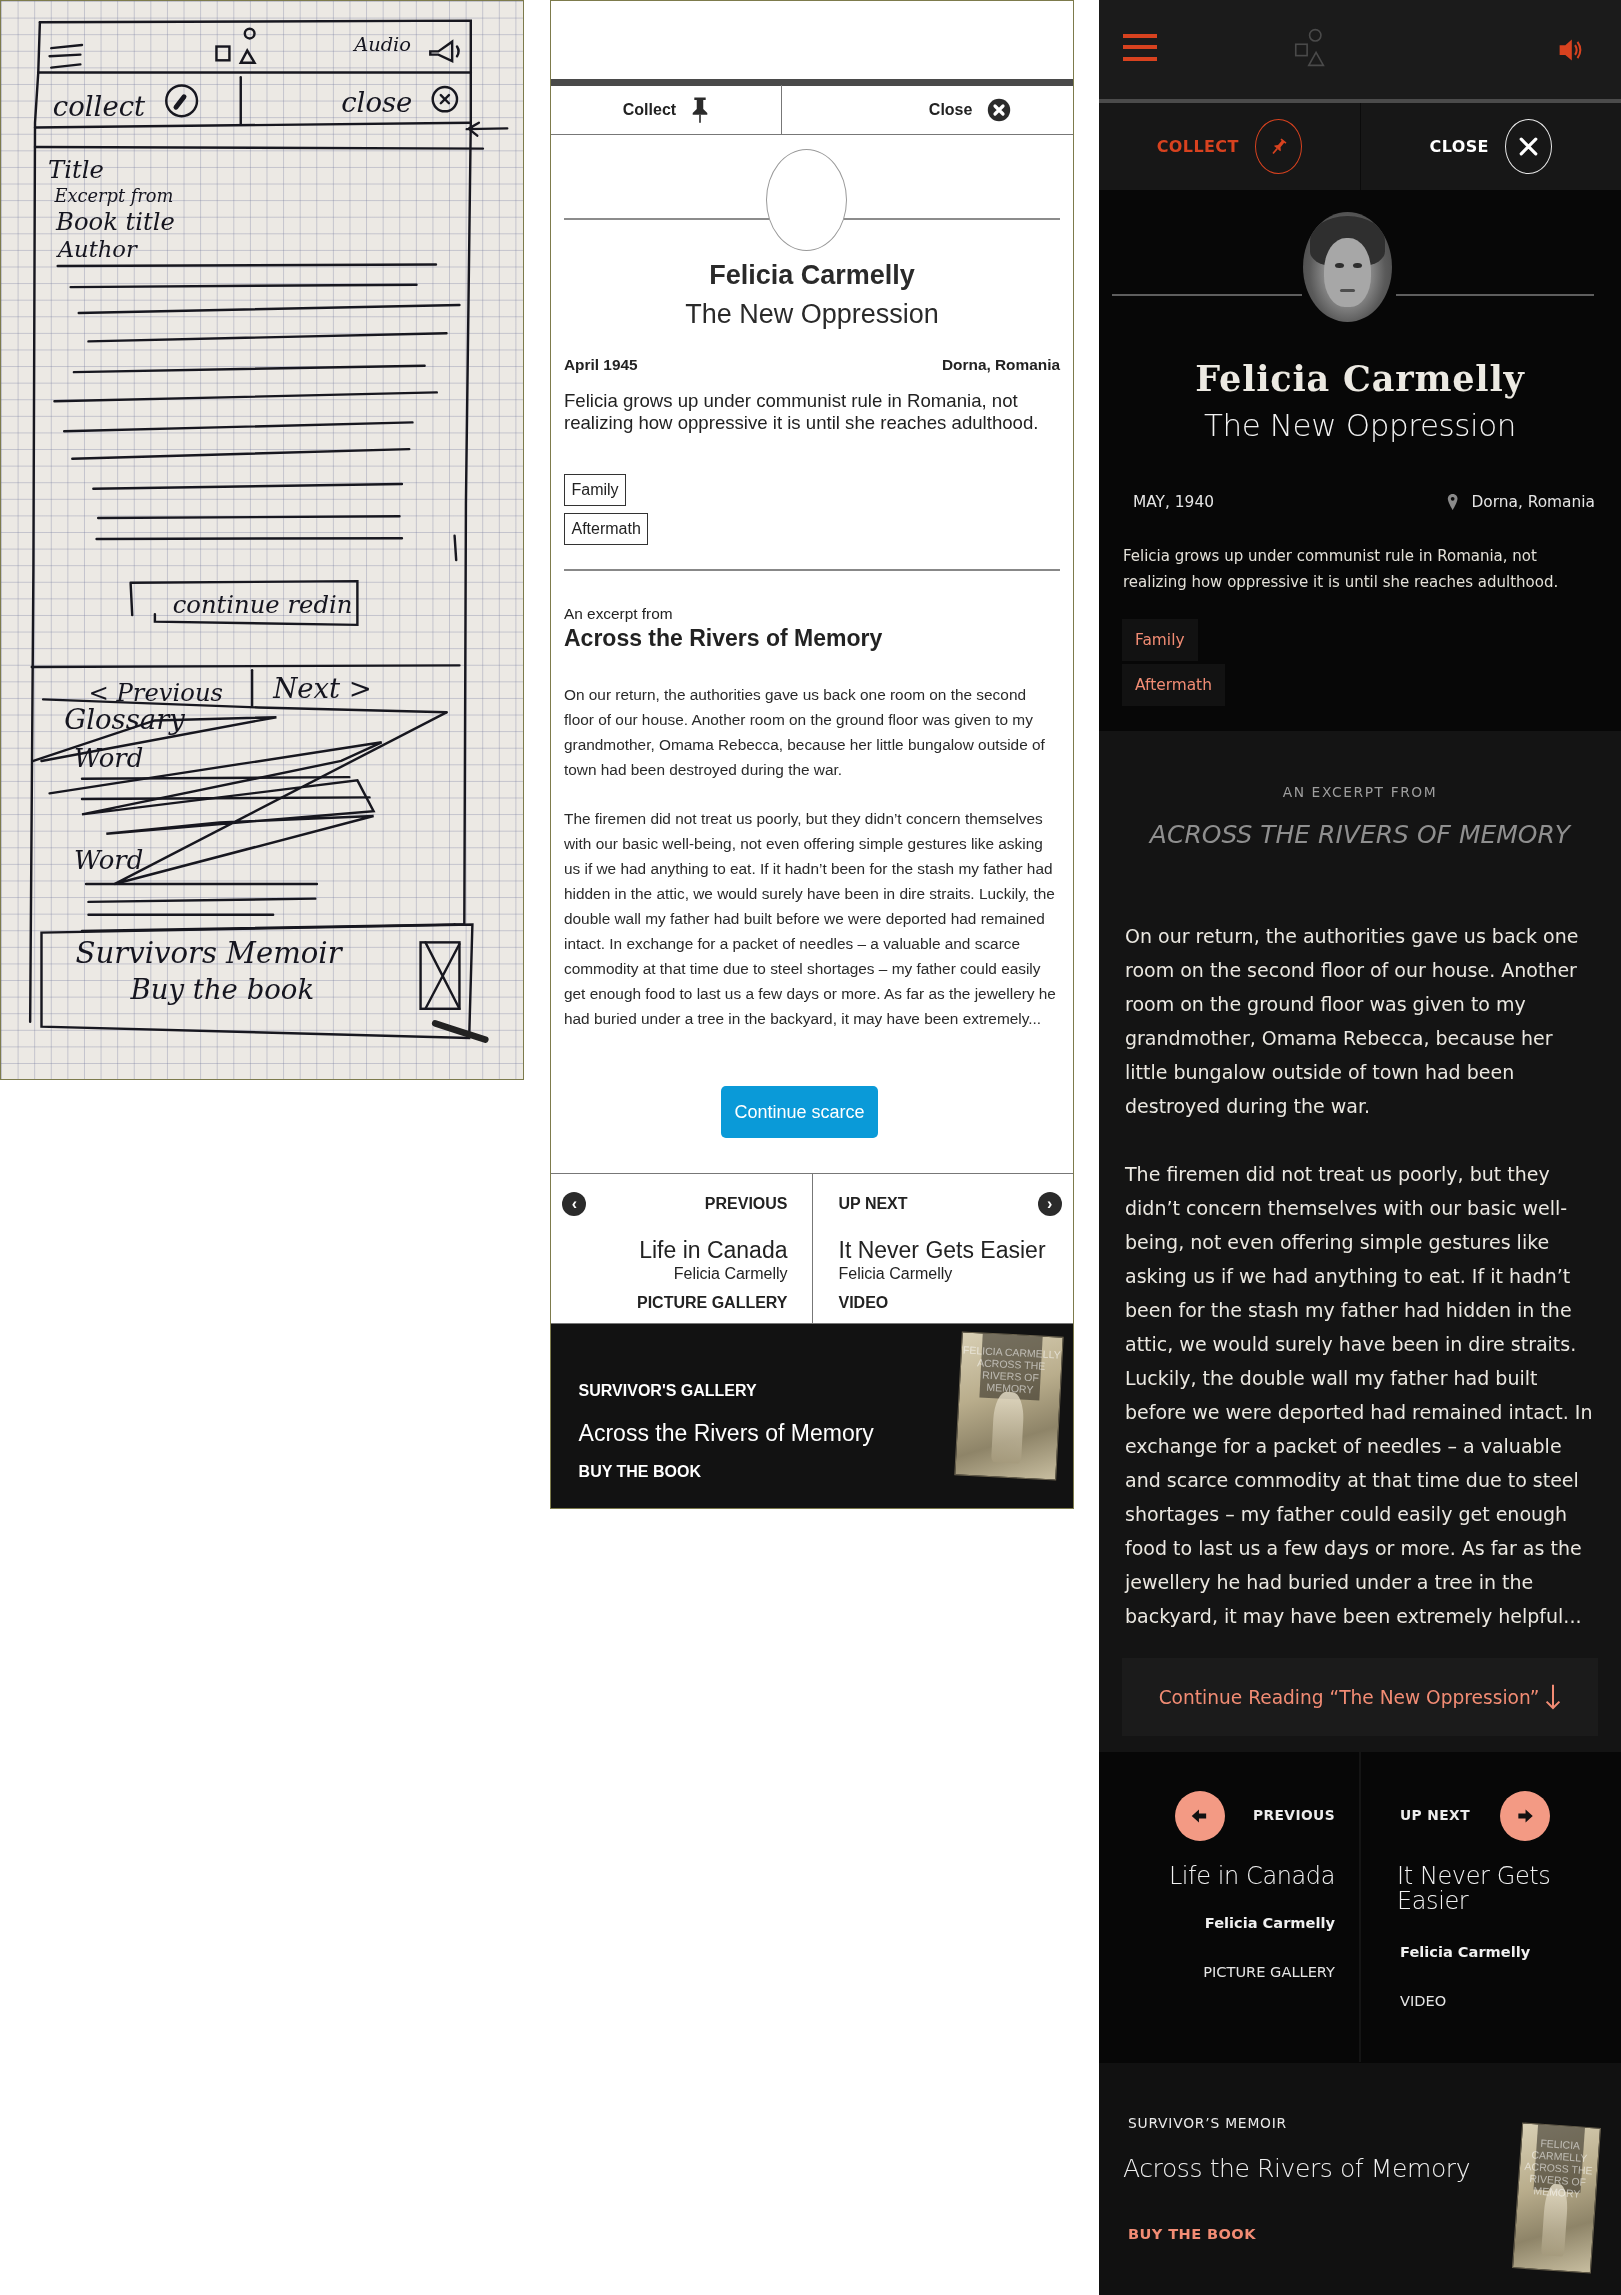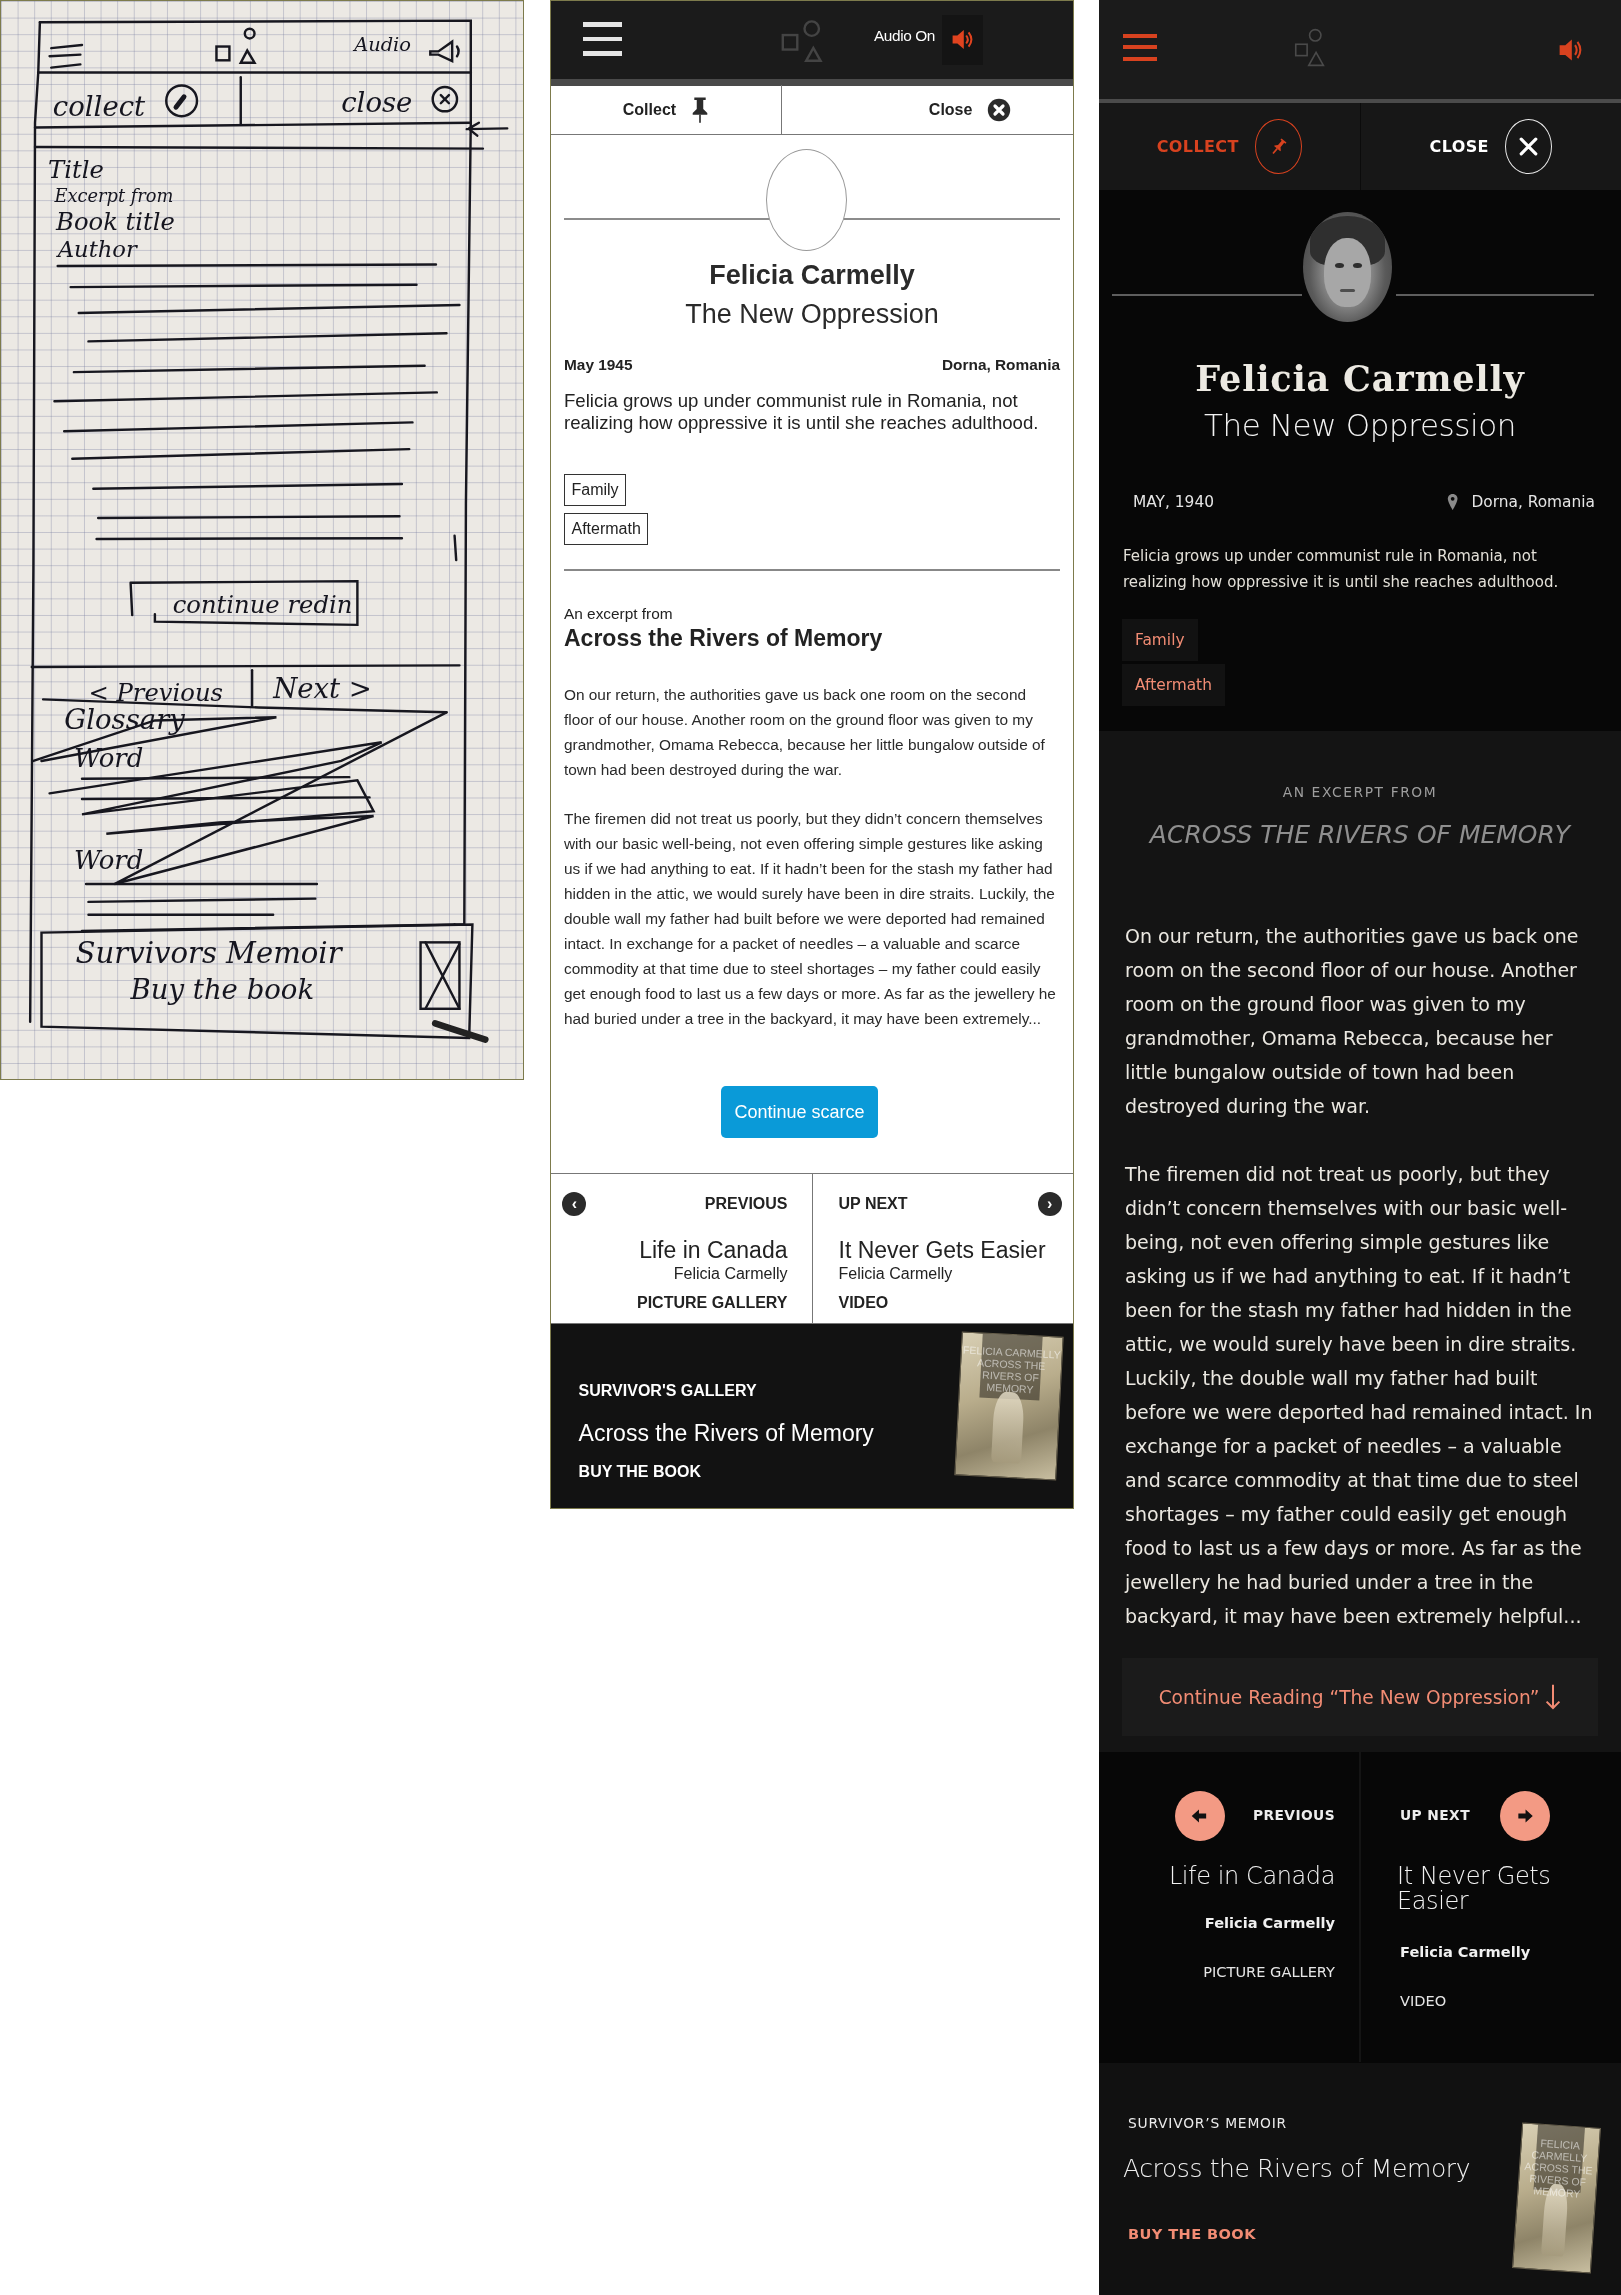--- a/index.html
+++ b/index.html
@@ -204,42 +204,20 @@
       <text x="78" y="898" font-size="34">Glossary</text>
       <text x="90" y="946" font-size="32">Word</text>
       <text x="90" y="1072" font-size="32">Word</text>
       <text x="92" y="1188" font-size="36">Survivors Memoir</text>
       <text x="160" y="1232" font-size="34">Buy the book</text>
     </g>
   </svg>
 </div>
 
 <div class="wire">
-  <div class="w-header">
-    <div class="w-burger">
-        <span></span>
-        <span></span>
-        <span></span>
-      </div>
-    <svg class="w-logo" width="49" height="45" viewBox="0 0 60 56">
-      <g fill="none" stroke="#444" stroke-width="3">
-        <rect x="3" y="20" width="18" height="18"></rect>
-        <circle cx="39" cy="12" r="9"></circle>
-        <path d="M32 52 L41 36 L50 52 Z"></path>
-      </g>
-    </svg>
-    <span class="w-audio-label">Audio On</span>
-    <div class="w-audio-btn">
-      <svg width="24" height="23" viewBox="0 0 30 28">
-        <path d="M2 9 H8 L16 2 V26 L8 19 H2 Z" fill="#e0431f"></path>
-        <path d="M19 9 Q23 14 19 19" stroke="#e0431f" stroke-width="2.5" fill="none"></path>
-        <path d="M22 5 Q29 14 22 23" stroke="#e0431f" stroke-width="2.5" fill="none"></path>
-      </svg>
-    </div>
-  </div>
   <div class="w-header-shadow"></div>
 
   <div class="w-actions">
     <div class="w-action">
       <span>Collect</span>
       <svg width="18" height="27.6" viewBox="0 0 22 34">
         <path d="M4 2 H18 V5 H15 V16 L20 21 V23 H2 V21 L7 16 V5 H4 Z" fill="#2b2b2b"></path>
         <rect x="10" y="23" width="2" height="10" fill="#2b2b2b"></rect>
       </svg>
     </div>
@@ -250,21 +228,21 @@
         <path d="M10 10 L20 20 M20 10 L10 20" stroke="#fff" stroke-width="4" stroke-linecap="round"></path>
       </svg>
     </div>
   </div>
 
   <div class="w-avatar-line"></div>
   <div class="w-avatar"></div>
   <div class="w-name">Felicia Carmelly</div>
   <div class="w-story">The New Oppression</div>
   <div class="w-meta">
-    <span>May 1945</span>
+    <span>April 1945</span>
     <span>Dorna, Romania</span>
   </div>
   <div class="w-summary">Felicia grows up under communist rule in Romania, not realizing how oppressive it is until she reaches adulthood.</div>
   <div class="w-tag" style="top:473px;">Family</div>
   <div class="w-tag" style="top:512px;">Aftermath</div>
   <div class="w-rule"></div>
 
   <div class="w-excerpt-from">An excerpt from</div>
   <div class="w-book-title">Across the Rivers of Memory</div>
   <div class="w-body">

